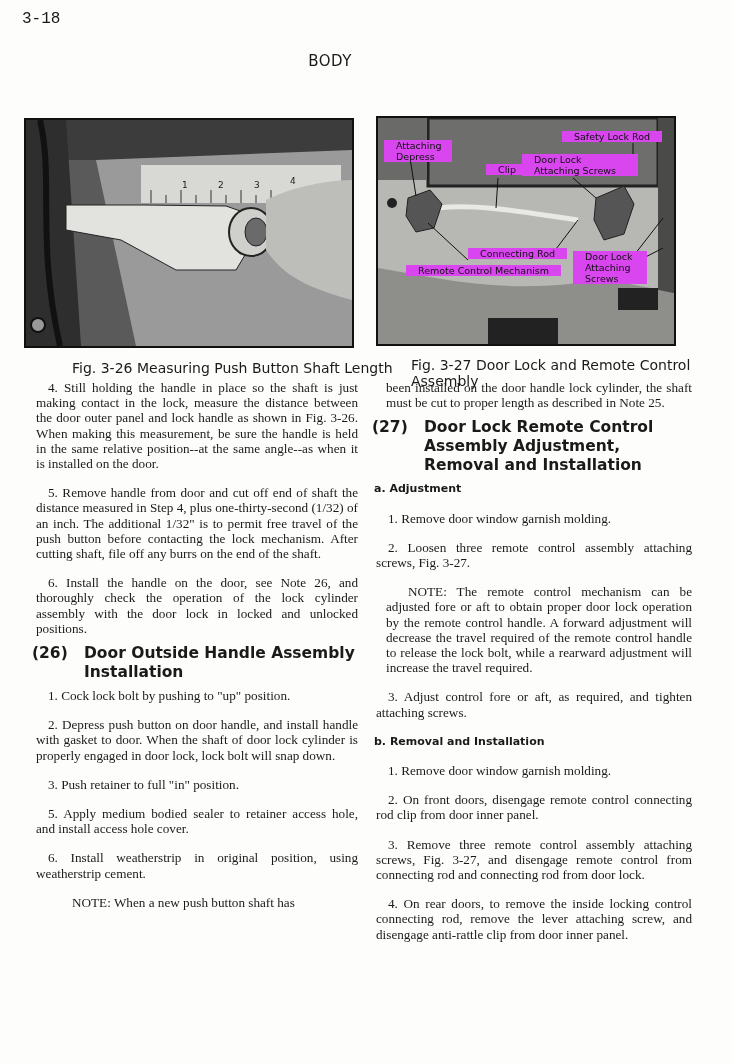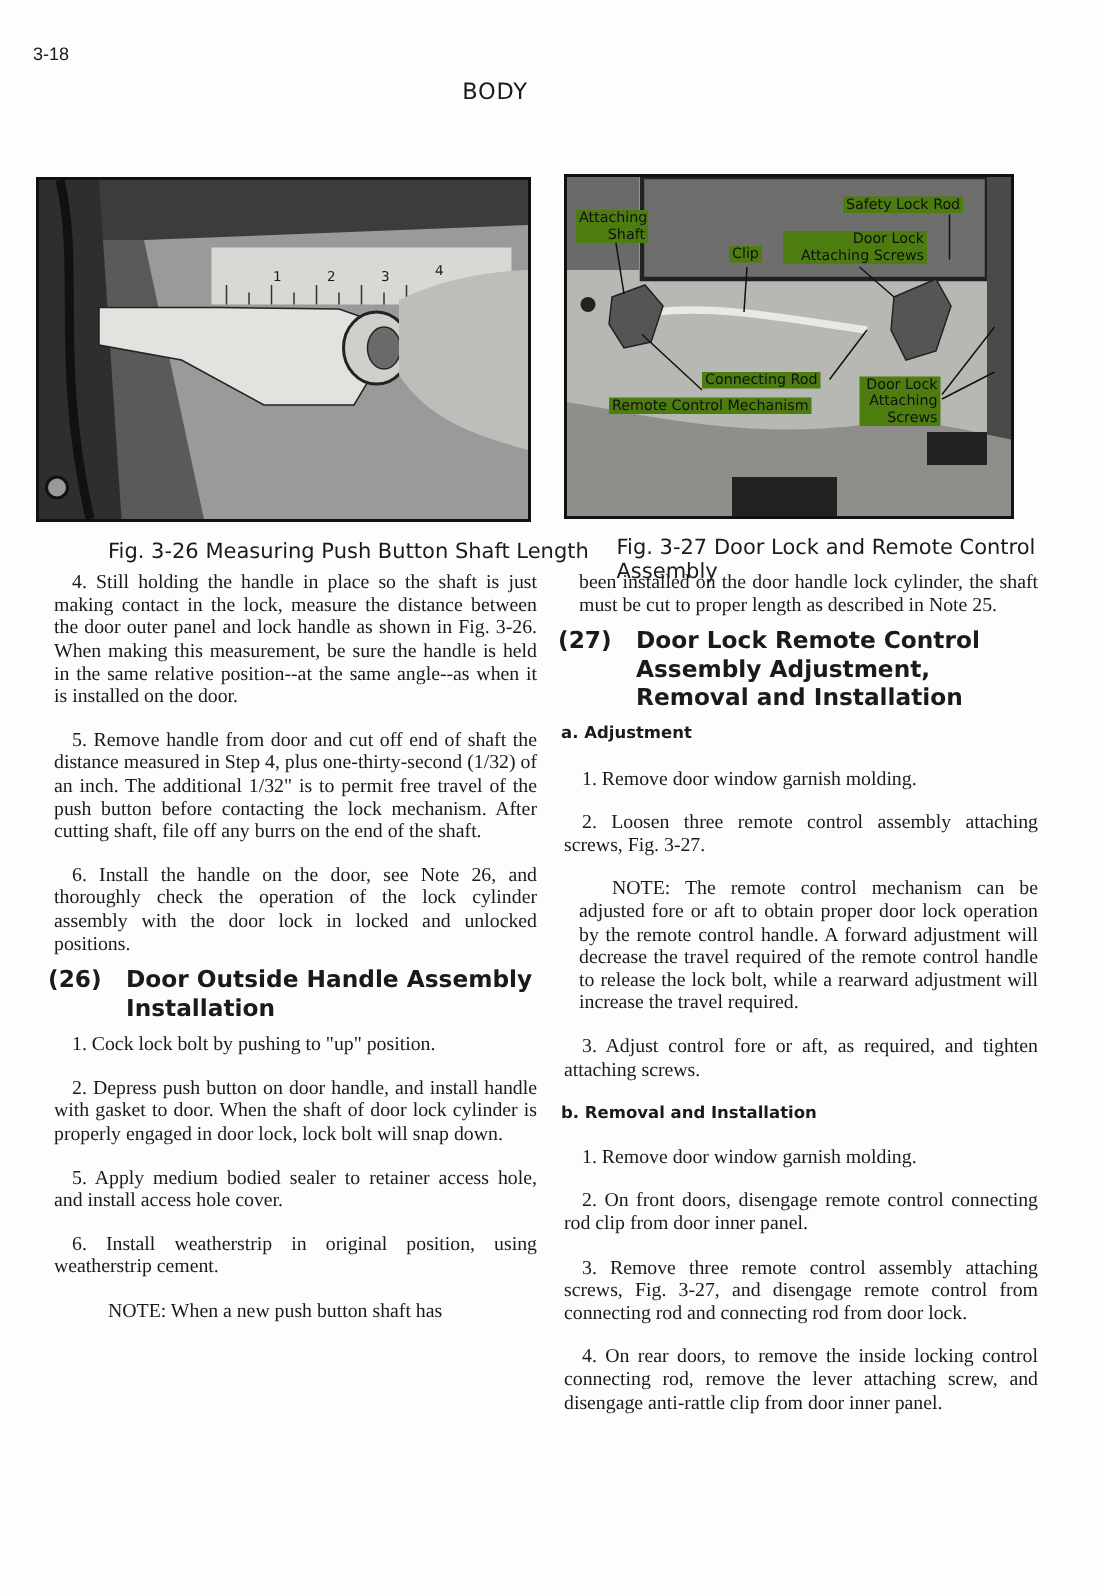--- a/index.html
+++ b/index.html
@@ -1,26 +1,26 @@
 <!DOCTYPE html>
 <html><head>
   <meta charset="utf-8">
   <style>
     html, body { margin: 0; padding: 0; }
     body {
       width: 732px; height: 1063px; background: #fdfdfb; position: relative; overflow: hidden;
       font-family: "DejaVu Serif", "Liberation Serif", serif; color: #1a1a1a;
     }
-    .page-num { position: absolute; left: 22px; top: 10px; font-size: 12px; font-family: Liberation Sans, sans-serif; margin-top: 19px; }
+    .page-num { position: absolute; left: 22px; top: 10px; font-size: 16px; font-family: Liberation Mono, monospace; }
     .page-title { position: absolute; left: 0; width: 660px; top: 52px; text-align: center; font-family: "DejaVu Sans", sans-serif; font-size: 15px; letter-spacing: 0.5px; }
     .photo { position: absolute; background: #888; border: 2px solid #111; overflow: hidden; }
     #photo1 { left: 24px; top: 118px; width: 326px; height: 226px; }
     #photo2 { left: 376px; top: 116px; width: 296px; height: 226px; }
     .photo svg { width: 100%; height: 100%; display: block; }
-    .callout { position: absolute; background: #4d7c0f; color: #111; font-family: "DejaVu Sans", sans-serif; font-size: 9.5px; line-height: 11px; padding: 0 2px; text-align: right; }
+    .callout { position: absolute; background: #d946ef; color: #111; font-family: "DejaVu Sans", sans-serif; font-size: 9.5px; line-height: 11px; padding: 0 12px; text-align: left; }
     .caption { position: absolute; font-family: "DejaVu Sans", sans-serif; font-size: 14px; }
     #cap1 { left: 72px; top: 360px; }
     #cap2 { left: 395px; top: 357px; padding-left: 16px; }
     .col { position: absolute; font-family: "Liberation Serif", "DejaVu Serif", serif; font-size: 13.2px; line-height: 15.2px; text-align: justify; }
     #colL { left: 36px; top: 380px; width: 322px; }
     #colR { left: 376px; top: 380px; width: 316px; }
     .para { margin: 0 0 14px 0; text-indent: 12px; }
     .note { margin: 0 0 14px 10px; text-indent: 22px; }
     .h-major { display: flex; font-family: "DejaVu Sans", sans-serif; font-weight: bold; font-size: 15.5px; line-height: 19px; margin: 0 0 6px -4px; text-align: left; }
     .h-major .num { width: 52px; flex: none; }
@@ -82,40 +82,41 @@
       <line x1="32" y1="40" x2="38" y2="78"></line>
       <line x1="120" y1="60" x2="118" y2="90"></line>
       <line x1="195" y1="60" x2="218" y2="80"></line>
       <line x1="255" y1="25" x2="255" y2="55"></line>
       <line x1="90" y1="142" x2="50" y2="105"></line>
       <line x1="175" y1="135" x2="200" y2="102"></line>
       <line x1="250" y1="145" x2="285" y2="100"></line>
       <line x1="250" y1="148" x2="285" y2="130"></line>
     </g>
   </svg>
-  <div class="callout" style="left:6px;top:22px;width:44px;">Attaching Shaft</div>
+  <div class="callout" style="left:6px;top:22px;width:44px;">Attaching Depress</div>
   <div class="callout" style="left:184px;top:13px;">Safety Lock Rod</div>
   <div class="callout" style="left:144px;top:36px;width:92px;">Door Lock Attaching Screws</div>
   <div class="callout" style="left:108px;top:46px;">Clip</div>
   <div class="callout" style="left:90px;top:130px;">Connecting Rod</div>
   <div class="callout" style="left:28px;top:147px;">Remote Control Mechanism</div>
   <div class="callout" style="left:195px;top:133px;width:50px;">Door Lock Attaching Screws</div>
 </div>
 <div class="caption" id="cap2">Fig. 3-27  Door Lock and Remote Control Assembly</div>
 
 <div class="col" id="colL">
   <p class="para">4. Still holding the handle in place so the shaft is just making contact in the lock, measure the distance between the door outer panel and lock handle as shown in Fig. 3-26. When making this measurement, be sure the handle is held in the same relative position--at the same angle--as when it is installed on the door.</p>
   <p class="para">5. Remove handle from door and cut off end of shaft the distance measured in Step 4, plus one-thirty-second (1/32) of an inch. The additional 1/32" is to permit free travel of the push button before contacting the lock mechanism. After cutting shaft, file off any burrs on the end of the shaft.</p>
   <p class="para" style="margin-bottom:8px;">6. Install the handle on the door, see Note 26, and thoroughly check the operation of the lock cylinder assembly with the door lock in locked and unlocked positions.</p>
   <div class="h-major">
     <span class="num">(26)</span>
     <span>Door Outside Handle Assembly Installation</span>
   </div>
   <p class="para">1. Cock lock bolt by pushing to "up" position.</p>
   <p class="para">2. Depress push button on door handle, and install handle with gasket to door. When the shaft of door lock cylinder is properly engaged in door lock, lock bolt will snap down.</p>
+  <p class="para">3. Push retainer to full "in" position.</p>
   <p class="para">5. Apply medium bodied sealer to retainer access hole, and install access hole cover.</p>
   <p class="para">6. Install weatherstrip in original position, using weatherstrip cement.</p>
   <p class="para" style="text-indent:36px;">NOTE:  When a new push button shaft has</p>
 </div>
 
 <div class="col" id="colR">
   <p class="para" style="text-indent:0;margin-left:10px;margin-bottom:8px;">been installed on the door handle lock cylinder, the shaft must be cut to proper length as described in Note 25.</p>
   <div class="h-major">
     <span class="num">(27)</span>
     <span>Door Lock Remote Control Assembly Adjustment, Removal and Installation</span>

